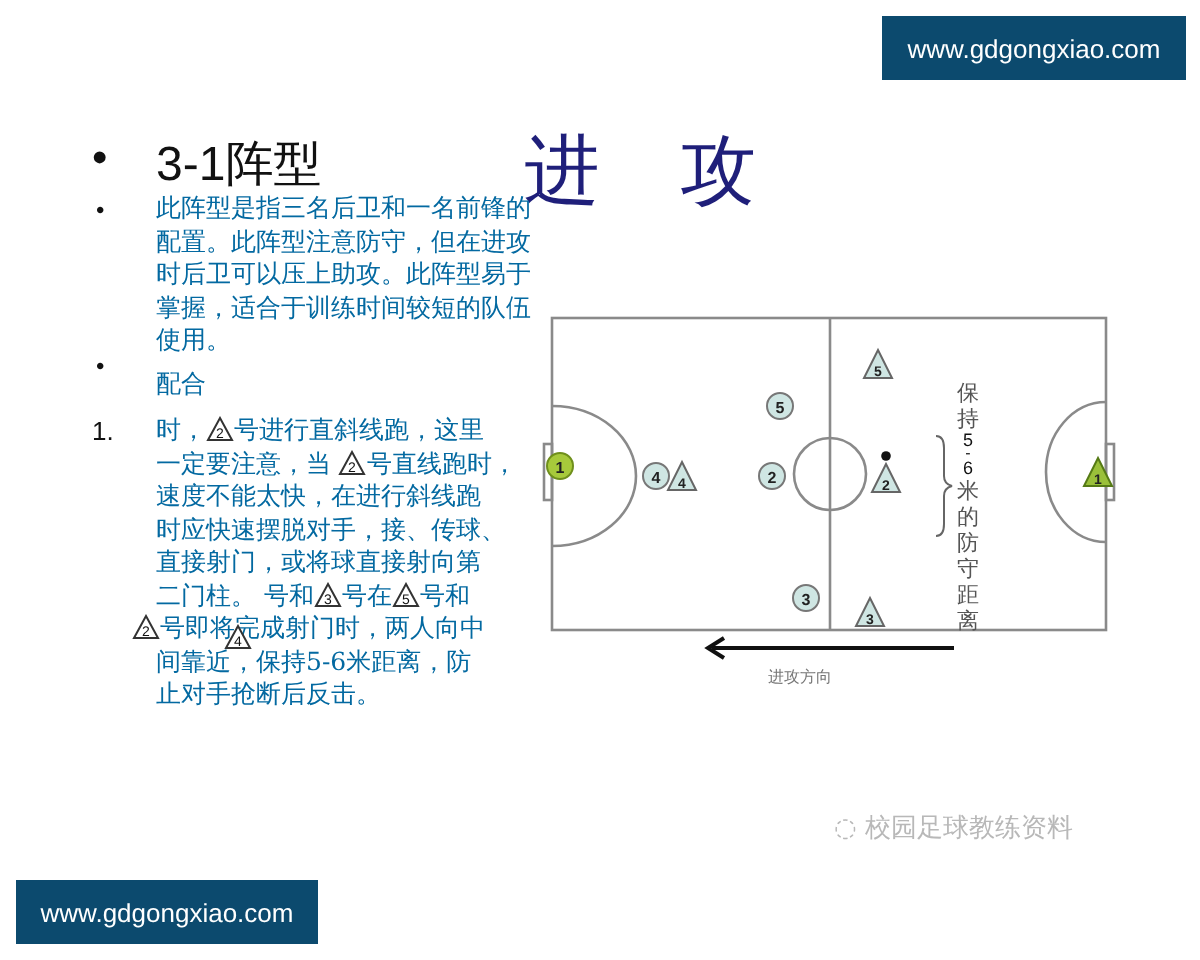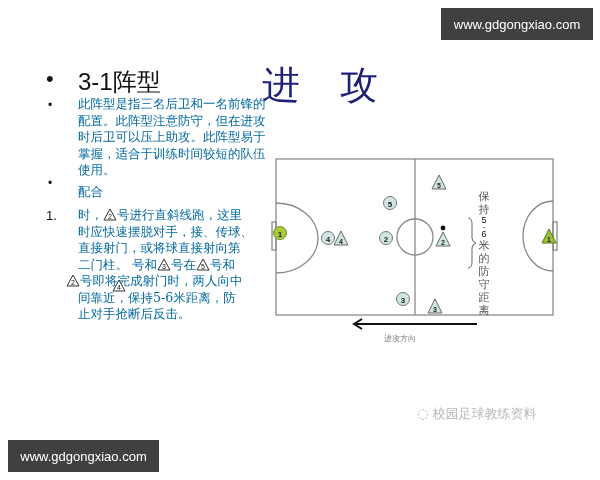--- a/index.html
+++ b/index.html
@@ -1,18 +1,18 @@
 <!DOCTYPE html>
 <html><head>
 <meta charset="utf-8">
 <style>
   html, body { margin:0; padding:0; }
   body { width:600px; height:480px; background:#ffffff; position:relative; overflow:hidden; font-family:"DejaVu Serif", serif; color:#333; }
   .abs { position:absolute; }
-  .wm { background:#404040; color:#ffffff; font-family:"Liberation Sans", sans-serif; font-size:13px; display:flex; align-items:center; justify-content:center; }
+  .wm { background:#0c4a6e; color:#ffffff; font-family:"Liberation Sans", sans-serif; font-size:13px; display:flex; align-items:center; justify-content:center; }
   .wm-top { left:441px; top:8px; width:152px; height:32px; }
   .wm-bottom { left:8px; top:440px; width:151px; height:32px; }
   .title { left:262px; top:60px; font-size:38px; color:#1f1f7a; letter-spacing:14px; font-family:"DejaVu Serif", serif; }
   .bullet { font-family:"Liberation Sans", sans-serif; color:#111; }
   .heading-bullet { left:46px; top:66px; font-size:22px; }
   .heading-text { left:78px; top:66px; font-size:24px; color:#111; font-family:"Liberation Sans", sans-serif;text-align:center; }
   .small-bullet { font-size:12px; left:48px; }
   .para { left:78px; font-size:12.5px; line-height:16.5px; color:#0369a1; width:182px; }
   .num { left:46px; top:208px; font-size:13px; font-family:"Liberation Sans", sans-serif; color:#111; }
   .tri { display:inline-block; width:14px; height:13px; vertical-align:-2px; position:relative; }
@@ -39,20 +39,25 @@
 
 <div class="abs bullet small-bullet" style="top:176px;">•</div>
 <div class="abs para" style="top:184px;">配合</div>
 
 <div class="abs num">1.</div>
 <div class="abs para" style="top:207px; width:200px;">
   <div><span>时，</span><span class="tri"><svg viewBox="0 0 14 13">
           <polygon points="7,1 13,12 1,12" fill="#fff" stroke="#333" stroke-width="1"></polygon>
           <text x="7" y="11" font-size="7" text-anchor="middle" font-family="Liberation Sans, sans-serif" fill="#111">2</text>
         </svg></span><span>号进行直斜线跑，这里</span></div>
+  <div><span>一定要注意，当 </span><span class="tri"><svg viewBox="0 0 14 13">
+          <polygon points="7,1 13,12 1,12" fill="#fff" stroke="#333" stroke-width="1"></polygon>
+          <text x="7" y="11" font-size="7" text-anchor="middle" font-family="Liberation Sans, sans-serif" fill="#111">2</text>
+        </svg></span><span>号直线跑时，</span></div>
+  <div>速度不能太快，在进行斜线跑</div>
   <div>时应快速摆脱对手，接、传球、</div>
   <div>直接射门，或将球直接射向第</div>
   <div><span>二门柱。  号和</span><span class="tri"><svg viewBox="0 0 14 13">
           <polygon points="7,1 13,12 1,12" fill="#fff" stroke="#333" stroke-width="1"></polygon>
           <text x="7" y="11" font-size="7" text-anchor="middle" font-family="Liberation Sans, sans-serif" fill="#111">3</text>
         </svg></span><span>号在</span><span class="tri"><svg viewBox="0 0 14 13">
           <polygon points="7,1 13,12 1,12" fill="#fff" stroke="#333" stroke-width="1"></polygon>
           <text x="7" y="11" font-size="7" text-anchor="middle" font-family="Liberation Sans, sans-serif" fill="#111">5</text>
         </svg></span><span>号和</span></div>
   <div style="position:relative; margin-left:-12px;"><span class="tri"><svg viewBox="0 0 14 13">

